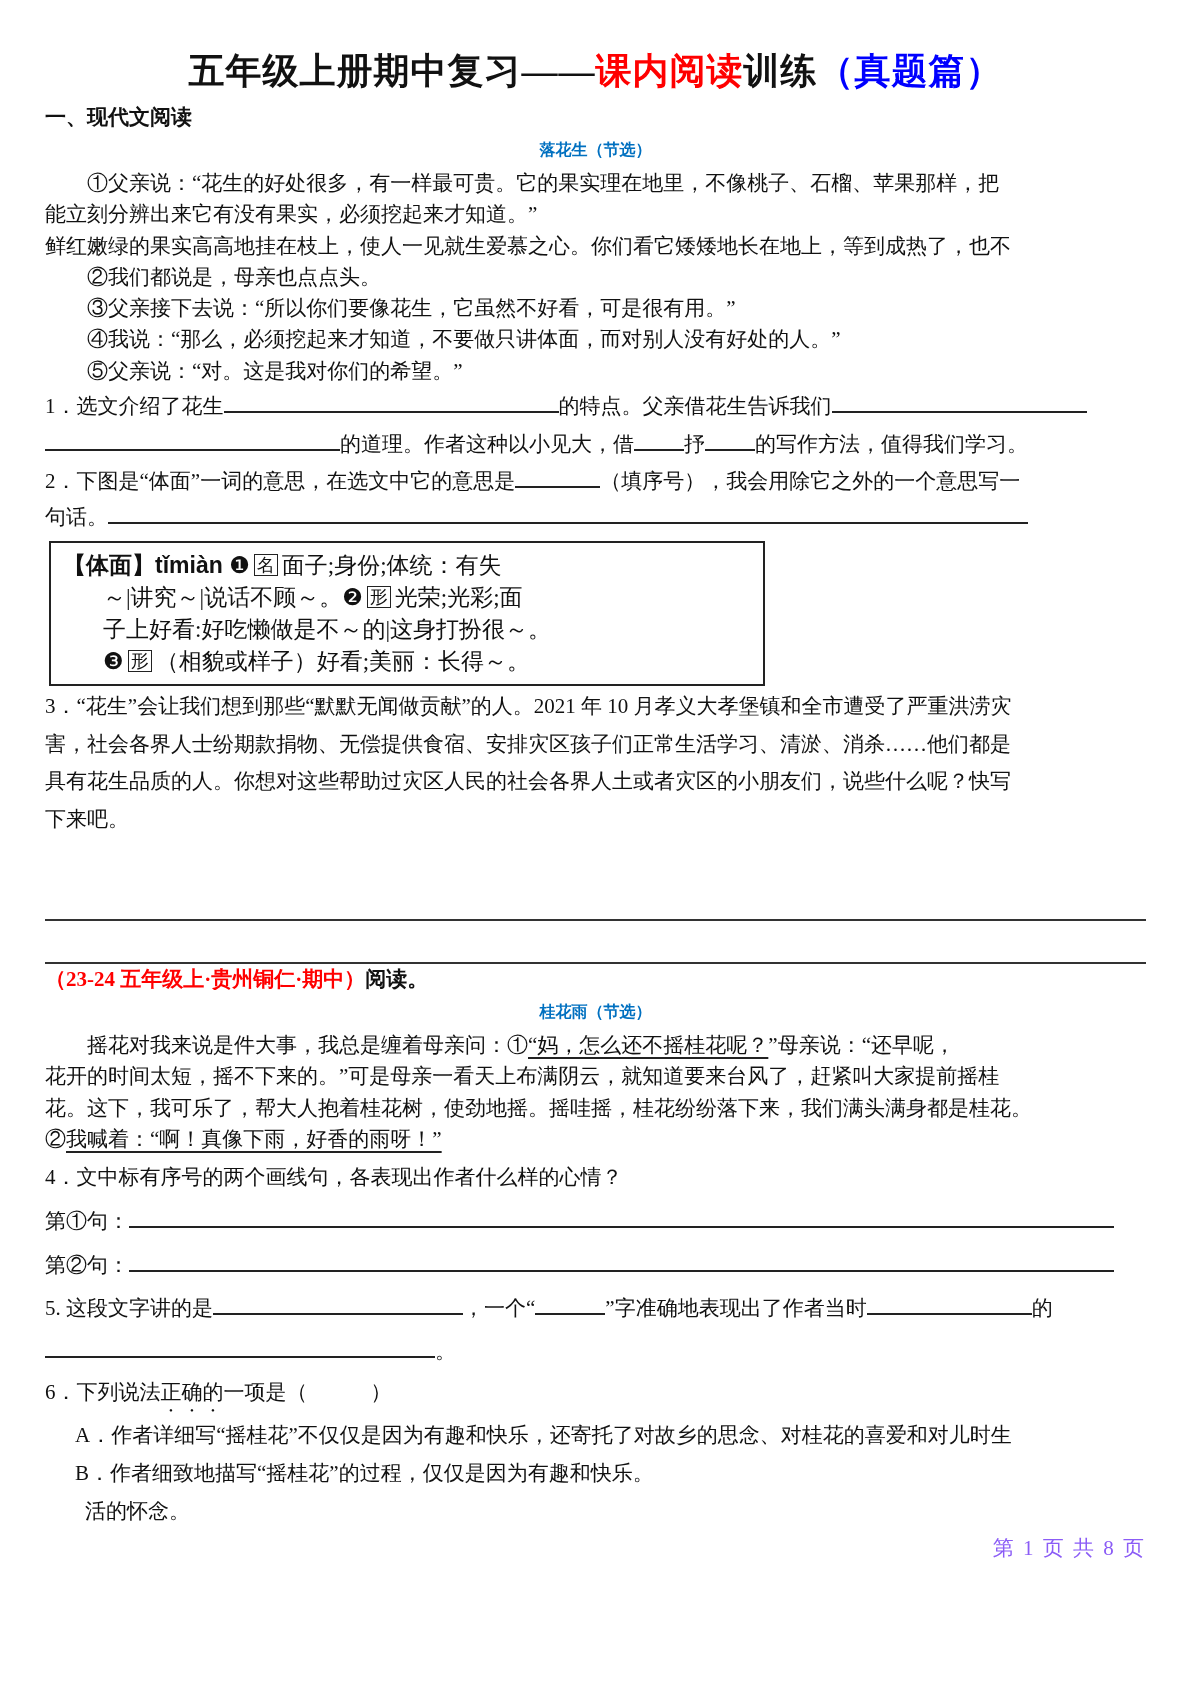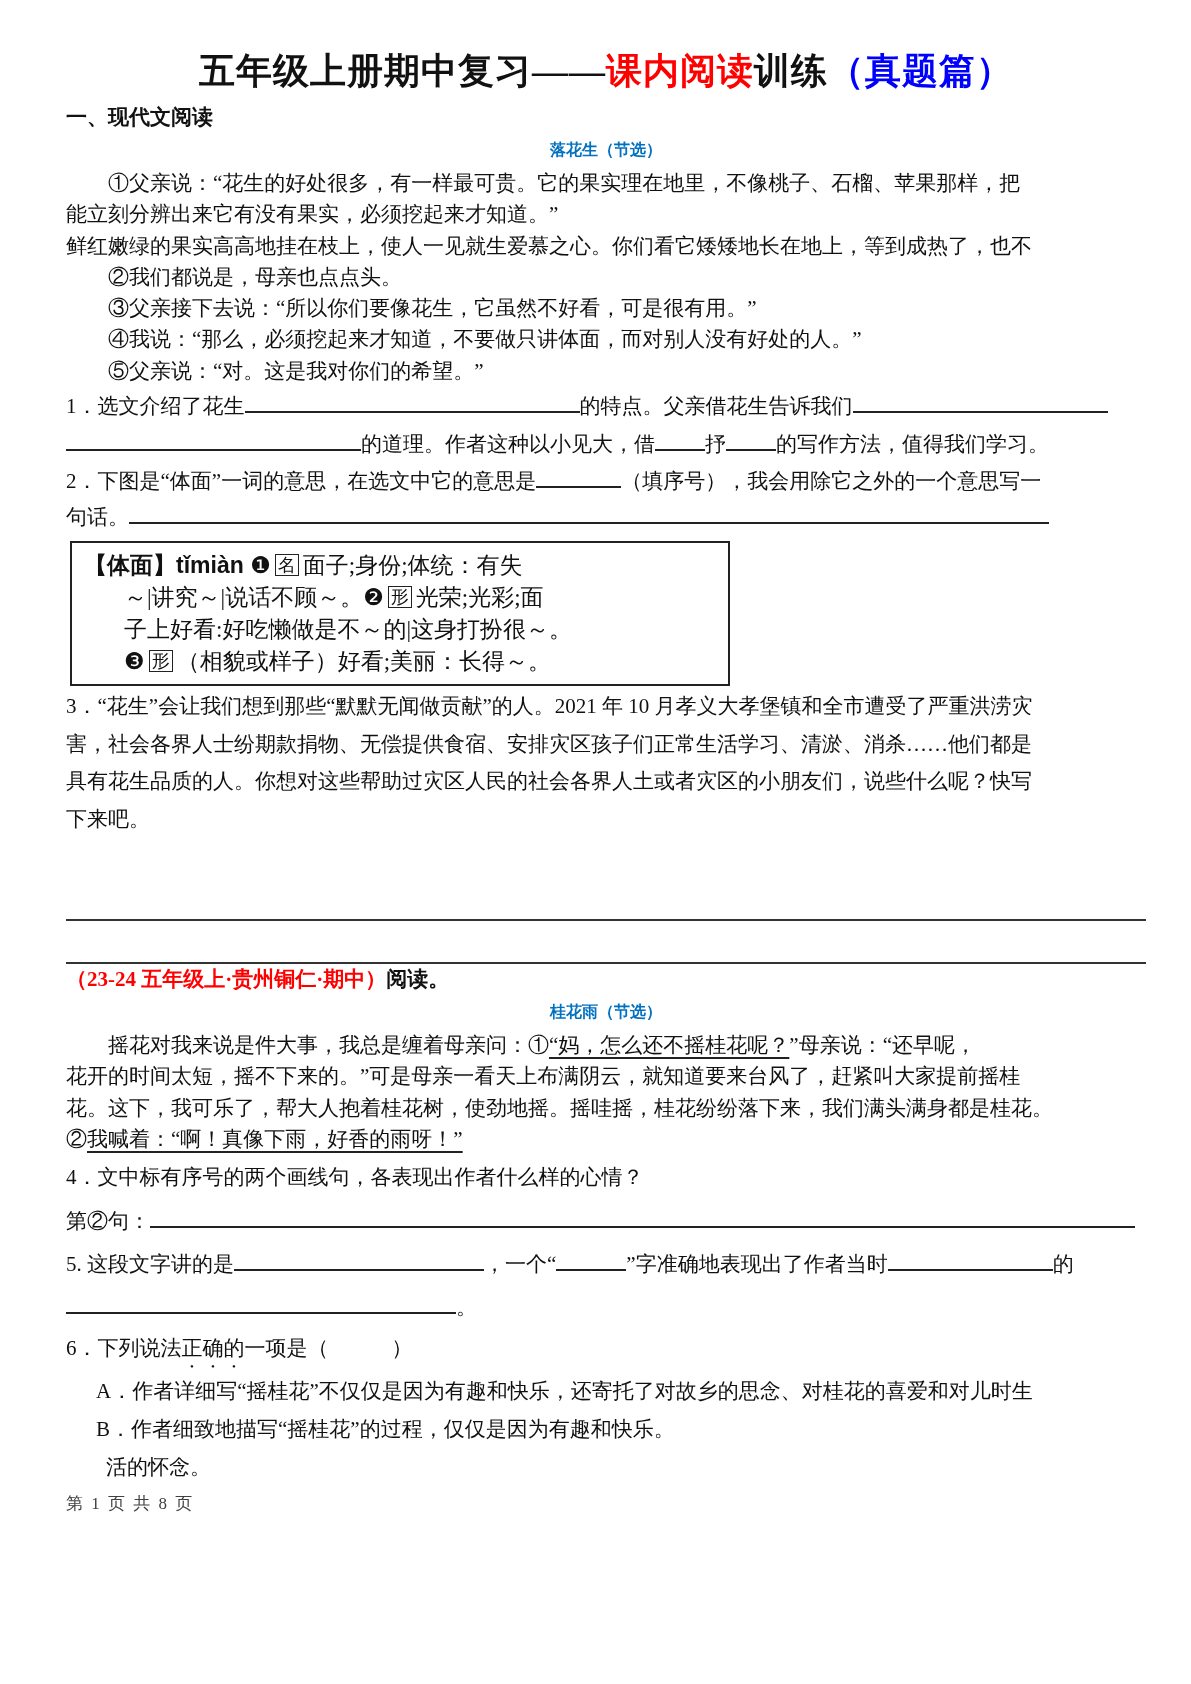--- a/index.html
+++ b/index.html
@@ -1,18 +1,18 @@
 <!DOCTYPE html>
 <html><head>
 <meta charset="utf-8">
 <style>
   html,body{margin:0;padding:0;background:#888;}
   .page{
     width:1191px;height:1684px;background:#ffffff;margin:0 auto;
-    box-sizing:border-box;padding:38px 45px 0 66px;overflow:hidden;
+    box-sizing:border-box;padding:38px 45px 0 45px;overflow:hidden;
     font-family:"Liberation Serif","DejaVu Serif",serif;
     color:#111;font-size:21px;position:relative;
   }
   .tline{line-height:31.3px;white-space:nowrap;}
   h1.title{
     font-size:36px;font-weight:bold;text-align:center;
     margin:10px 0 8px 0;line-height:46px;letter-spacing:1px;
   }
   .red{color:#ff0000;}
   .blue{color:#0000ff;}
@@ -35,41 +35,41 @@
   }
   .u{
     text-decoration:underline;text-underline-offset:5px;
     text-decoration-thickness:1.5px;text-decoration-color:#222;
   }
   .dots{
     -webkit-text-emphasis:filled dot;-webkit-text-emphasis-position:under;
     text-emphasis:filled dot;text-emphasis-position:under left;
   }
   .dictbox{
-    width:660px;box-sizing:border-box;border:2px solid #222;
+    width:716px;box-sizing:border-box;border:2px solid #222;
     margin:6px 0 0 4px;padding:6px 12px;font-size:23px;
   }
   .dictbox .tline{line-height:32px;}
   .dind{padding-left:40px;}
   .pinyin{font-family:"Liberation Sans","DejaVu Sans",sans-serif;}
   .boxed{
     display:inline-block;border:1.5px solid #222;line-height:1;
     padding:1px 2px;font-size:18px;margin:0 4px;vertical-align:2px;
   }
   .anslines{margin-top:40px;}
   .ansline{height:41px;border-bottom:2px solid #333;}
   .src2{}
   .q4block .tline{line-height:44px;}
   .q5block .tline{line-height:43px;}
   .q6block .tline{line-height:38px;}
   .opt{padding-left:30px;}
   .opt2{padding-left:40px;}
   .footer{
-    text-align:left;font-size:17px;line-height:24px;margin-top:6px;
-    letter-spacing:2px;color:#404040;
+    text-align:right;font-size:21px;line-height:24px;margin-top:6px;
+    letter-spacing:2px;color:#8b5cf6;
   }
 </style>
 </head>
 <body>
 
 <div class="page">
 
   <h1 class="title"><span>五年级上册期中复习——</span><span class="red">课内阅读</span><span>训练</span><span class="blue">（真题篇）</span></h1>
 
   <div class="heading">一、现代文阅读</div>
@@ -122,20 +122,21 @@
 
   <div class="passage">
       <div class="tline ind"><span>摇花对我来说是件大事，我总是缠着母亲问：①</span><span class="u">“妈，怎么还不摇桂花呢？</span><span>”母亲说：“还早呢，</span></div>
       <div class="tline"><span>花开的时间太短，摇不下来的。”可是母亲一看天上布满阴云，就知道要来台风了，赶紧叫大家提前摇桂</span></div>
       <div class="tline"><span>花。这下，我可乐了，帮大人抱着桂花树，使劲地摇。摇哇摇，桂花纷纷落下来，我们满头满身都是桂花。</span></div>
       <div class="tline"><span>②</span><span class="u">我喊着：“啊！真像下雨，好香的雨呀！”</span></div>
     </div>
 
   <div class="q4block">
       <div class="tline"><span>4．文中标有序号的两个画线句，各表现出作者什么样的心情？</span></div>
+      <div class="tline"><span>第①句：</span><span class="blank" style="width: 985px;"></span></div>
       <div class="tline"><span>第②句：</span><span class="blank" style="width: 985px;"></span></div>
     </div>
 
   <div class="q5block">
       <div class="tline"><span>5. 这段文字讲的是</span><span class="blank" style="width: 250px;"></span><span>，一个“</span><span class="blank" style="width: 70px;"></span><span>”字准确地表现出了作者当时</span><span class="blank" style="width: 165px;"></span><span>的</span></div>
       <div class="tline"><span class="blank" style="width: 390px;"></span><span>。</span></div>
     </div>
 
   <div class="q6block">
       <div class="tline"><span>6．下列说法</span><span class="dots">正确的</span><span>一项是（　　　）</span></div>

